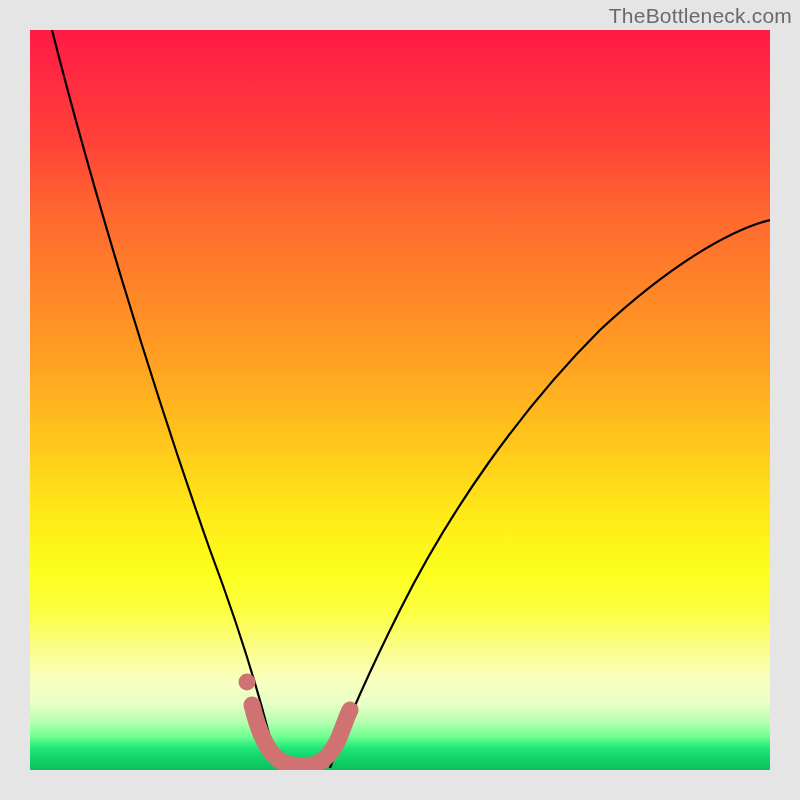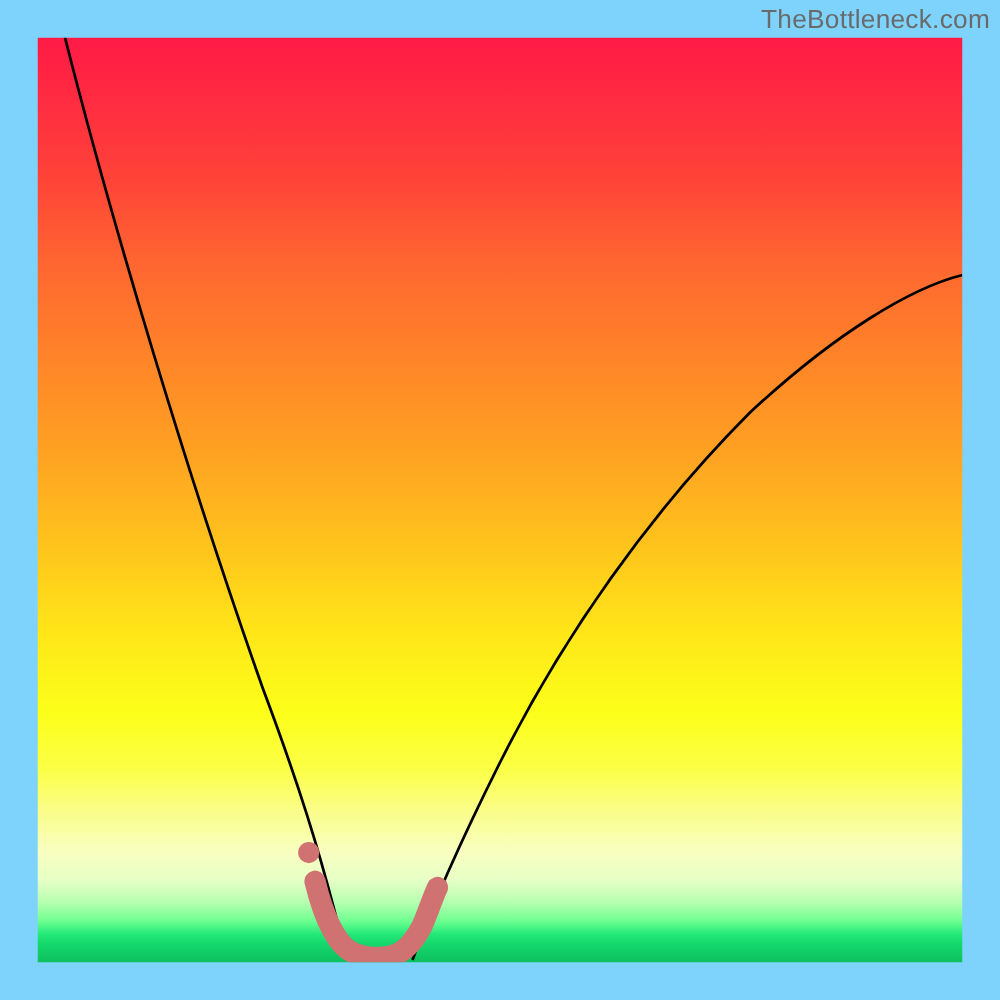--- a/index.html
+++ b/index.html
@@ -10,21 +10,21 @@
     background: #000;
     position: relative;
     font-family: Arial, sans-serif;
   }
   .outer-frame {
     position: absolute;
     top: 0;
     left: 0;
     width: 800px;
     height: 800px;
-    background: #7dd3fc;
+    background: #e5e5e5;
   }
   .plot-area {
     position: absolute;
     top: 30px;
     left: 30px;
     width: 740px;
     height: 740px;
     overflow: hidden;
   }
   .gradient-bg {

